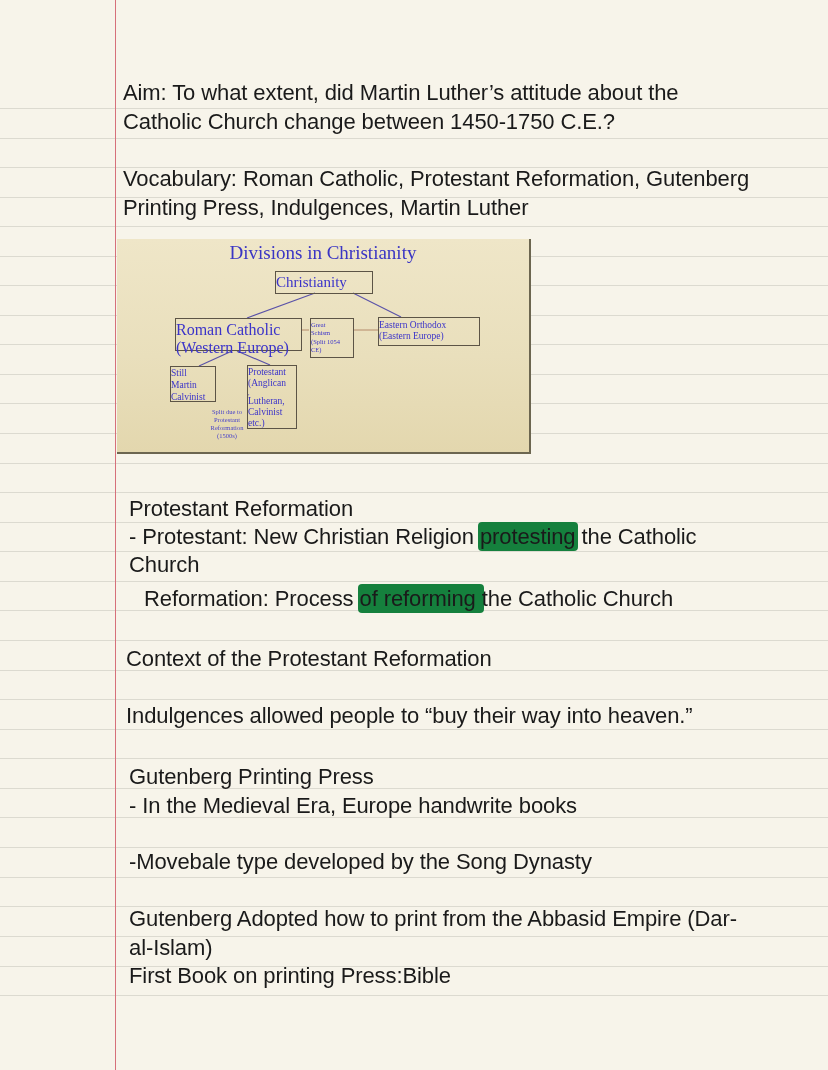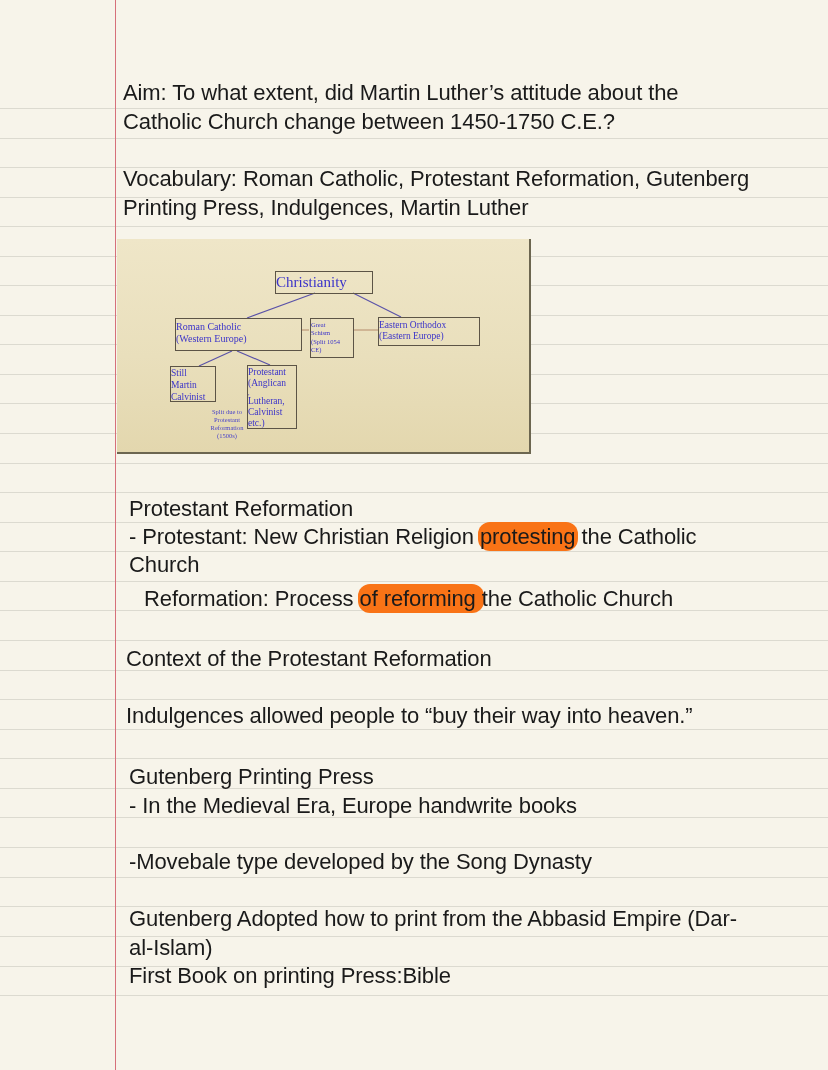--- a/index.html
+++ b/index.html
@@ -9,21 +9,21 @@
     font-family:"Liberation Sans", sans-serif;
     color:#1a1a1a;
   }
   .rules { position:absolute; left:0; top:0; width:828px; height:1070px; }
   .rule { position:absolute; left:0; width:828px; height:1px; background:#dcdad0; }
   .margin-line { position:absolute; left:115px; top:0; width:1px; height:1070px; background:#d6707a; }
   .line {
     position:absolute; white-space:nowrap; font-size:22px; line-height:26px;
     letter-spacing:-0.1px;
   }
-  .hl { background:#f97316; border-radius:12px; padding:2px 2px; margin:0 -2px; }
+  .hl { background:#15803d; border-radius:4px; padding:2px 2px; margin:0 -2px; }
   
   .diagram {
     position:absolute; left:117px; top:239px; width:414px; height:215px;
     background:linear-gradient(180deg,#efe6c8 0%,#e9dfbc 55%,#e3d7ae 100%);
     border-right:2px solid #6c6650; border-bottom:2px solid #6c6650;
     box-sizing:border-box; overflow:hidden;
     font-family:"Liberation Serif", serif; color:#3b33c9;
   }
   .d-title { position:absolute; left:0; width:100%; top:3px; text-align:center; font-size:19px; color:#3a35c4; }
   .box { position:absolute; border:1px solid #5c5446; text-align:left; box-sizing:border-box; line-height:1.15; }
@@ -76,24 +76,25 @@
 
 <div class="diagram">
   <svg class="lines-svg" width="414" height="215">
     <line x1="198" y1="54" x2="130" y2="79" stroke="#5a52a8" stroke-width="1.2"></line>
     <line x1="236" y1="54" x2="284" y2="78" stroke="#5a52a8" stroke-width="1.2"></line>
     <line x1="184" y1="91" x2="192" y2="91" stroke="#b58a6a" stroke-width="1"></line>
     <line x1="236" y1="91" x2="261" y2="91" stroke="#b58a6a" stroke-width="1"></line>
     <line x1="115" y1="112" x2="82" y2="127" stroke="#5a52a8" stroke-width="1.2"></line>
     <line x1="120" y1="112" x2="153" y2="126" stroke="#5a52a8" stroke-width="1.2"></line>
   </svg>
+  <div class="d-title">Divisions in Christianity</div>
   <div class="box" style="left:158px;top:32px;width:98px;height:23px;font-size:15px;padding-top:2px;">
     <span>Christianity</span>
   </div>
-  <div class="box" style="left:58px;top:79px;width:127px;height:33px;font-size:10px;padding-top:2px;">
+  <div class="box" style="left:58px;top:79px;width:127px;height:33px;font-size:16px;padding-top:2px;">
     <div>Roman Catholic</div>
     <div>(Western Europe)</div>
   </div>
   <div class="box" style="left:193px;top:79px;width:44px;height:40px;font-size:6.5px;padding-top:2px;line-height:1.3;">
     <div>Great</div>
     <div>Schism</div>
     <div>(Split 1054</div>
     <div>CE)</div>
   </div>
   <div class="box" style="left:261px;top:78px;width:102px;height:29px;font-size:9.5px;padding-top:2px;">

